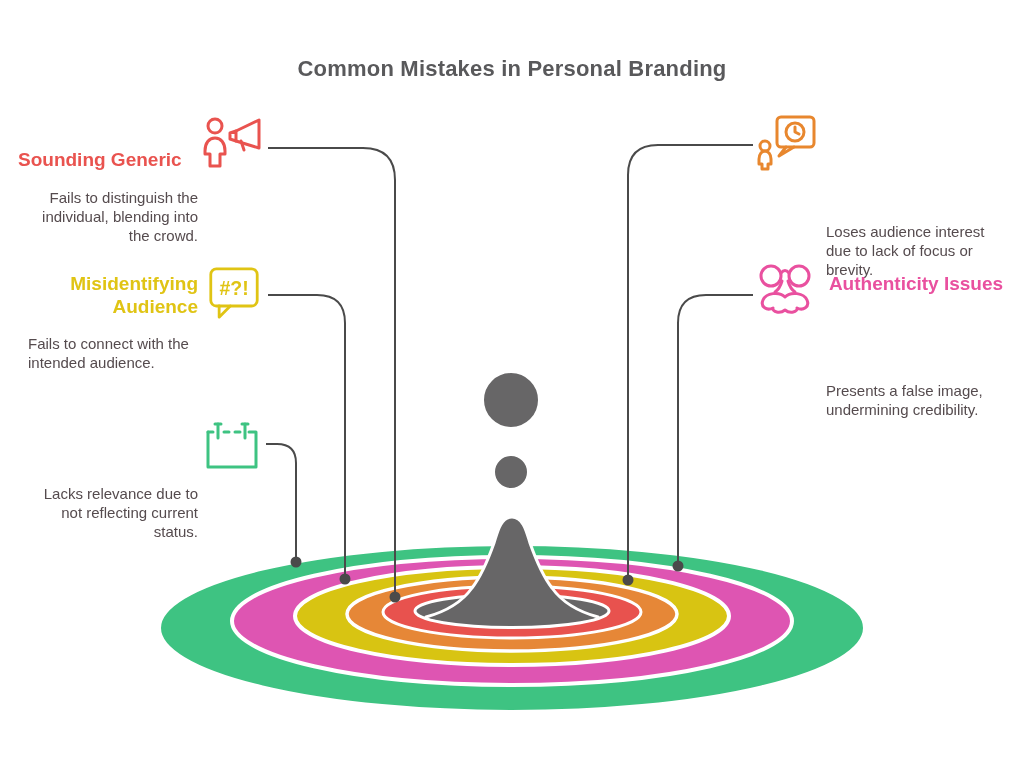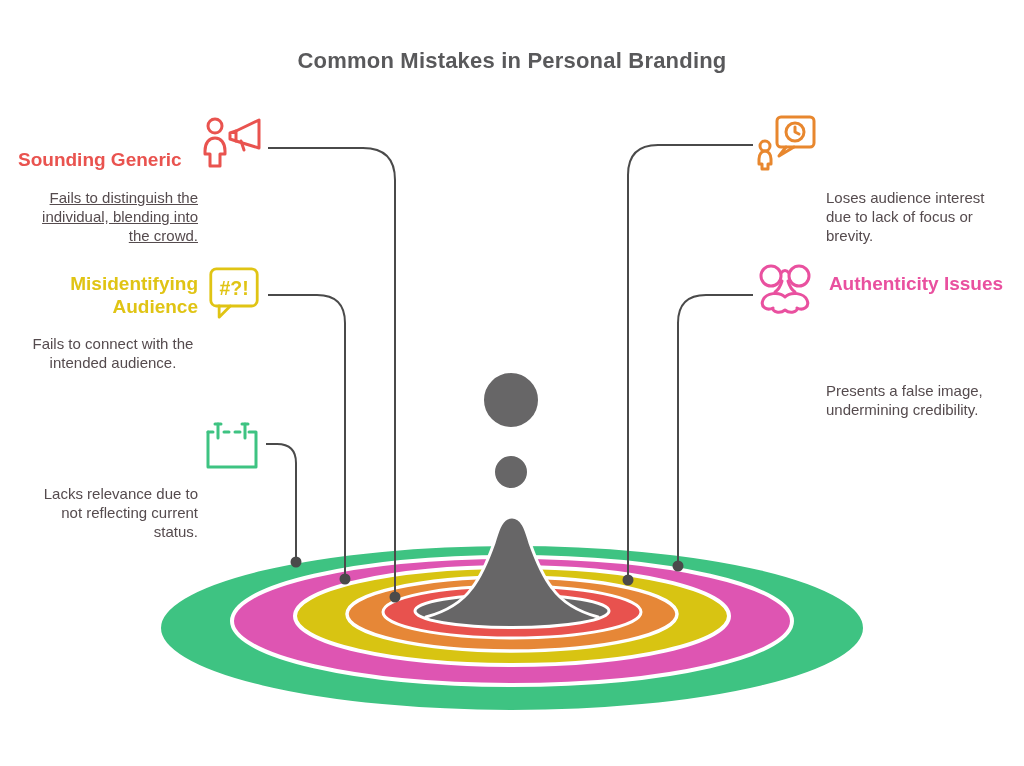--- a/index.html
+++ b/index.html
@@ -3,38 +3,38 @@
 <meta charset="utf-8">
 <style>
   html,body { margin:0; padding:0; background:#ffffff; }
   .stage {
     position:relative; width:1024px; height:766px; margin:0 auto;
     background:#ffffff; overflow:hidden;
     font-family:"Liberation Sans", sans-serif;
   }
   .page-title {
     position:absolute; left:0; right:0; top:48px;
-    text-align:center; font-size:22px; font-weight:bold; margin:0;
+    text-align:center; font-size:22px; font-weight:bold; margin:8px;
     letter-spacing:0.2px;
   }
   .splash-svg { position:absolute; left:0; top:0; width:1024px; height:766px; }
   .item-heading {
     position:absolute; margin:0; font-size:19px; line-height:23px; font-weight:bold;
   }
   .item-desc {
     position:absolute; margin:0; font-size:15px; line-height:19px;
   }
   .item-icon { position:absolute; display:block; }
   .item-icon svg { display:block; width:100%; height:100%; }
   
   .h1a { left:18px; top:148px; width:180px; text-align:left; }
-  .d1  { left:28px; top:188px; width:170px; text-align:right;text-decoration:underline; }
+  .d1  { left:28px; top:188px; width:170px; text-align:right; }
   .i1  { left:202px; top:117px; width:62px; height:52px; }
   .h2a { left:18px; top:272px; width:180px; text-align:right; }
-  .d2  { left:28px; top:334px; width:170px; text-align:center; }
+  .d2  { left:28px; top:334px; width:170px; text-align:left; }
   .i2  { left:208px; top:264px; width:52px; height:58px; }
   .h3a { left:18px; top:446px; width:180px; text-align:right; }
   .d3  { left:28px; top:484px; width:170px; text-align:right; }
   .i3  { left:204px; top:417px; width:56px; height:54px; }
   
   .h4a { left:826px; top:126px; width:180px; text-align:left; }
   .d4  { left:826px; top:188px; width:176px; text-align:left; }
   .i4  { left:756px; top:115px; width:60px; height:56px; }
   .h5a { left:826px; top:272px; width:180px; text-align:center; }
   .d5  { left:826px; top:334px; width:176px; text-align:left; }
@@ -142,21 +142,21 @@
       <g fill="none" stroke="currentColor" stroke-width="3" stroke-linejoin="round" stroke-linecap="round">
         <rect x="21" y="2" width="37" height="30" rx="4"></rect>
         <path d="M 30 32 L 23 41 L 38 32"></path>
         <circle cx="39" cy="17" r="9"></circle>
         <path d="M 39 12 L 39 17 L 43 19"></path>
         <circle cx="9" cy="31" r="5"></circle>
         <path d="M 3 49 L 3 44 C 3 39 6 36 9 36 C 12 36 15 39 15 44 L 15 49 L 12 49 L 12 54 L 6 54 L 6 49 Z"></path>
       </g>
     </svg>
   </span>
-  <p class="item-desc d4" style="color: rgb(85, 75, 78);">Loses audience interest due to lack of focus or brevity.</p>
+  <p class="item-desc d4" style="color: rgb(85, 75, 78); margin-top: 34px;">Loses audience interest due to lack of focus or brevity.</p>
 
   <span class="item-icon i5" style="color: rgb(233, 80, 159);">
     <svg viewBox="0 0 60 54">
       <g fill="none" stroke="currentColor" stroke-width="3" stroke-linejoin="round" stroke-linecap="round">
         <circle cx="15" cy="13" r="10"></circle>
         <circle cx="43" cy="13" r="10"></circle>
         <path d="M 25 10 Q 29 5 33 10"></path>
         <path d="M 26 18 C 24 25 22 27 19 29"></path>
         <path d="M 32 18 C 34 25 36 27 39 29"></path>
         <path d="M 29 34 C 23 28 10 30 7 37 C 4 44 11 48 17 45 C 16 49 24 51 29 47 C 34 51 42 49 41 45 C 47 48 54 44 51 37 C 48 30 35 28 29 34 Z"></path>

